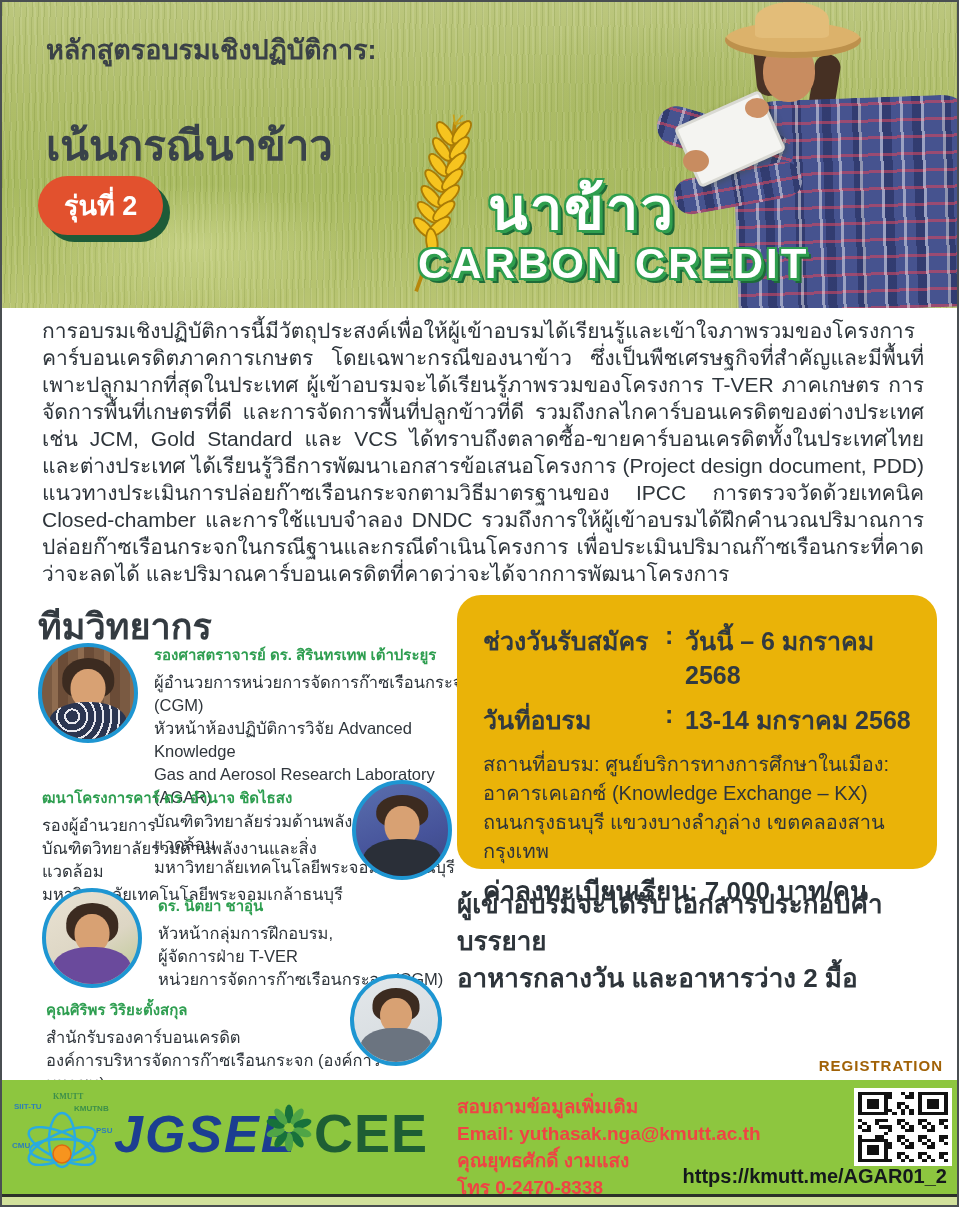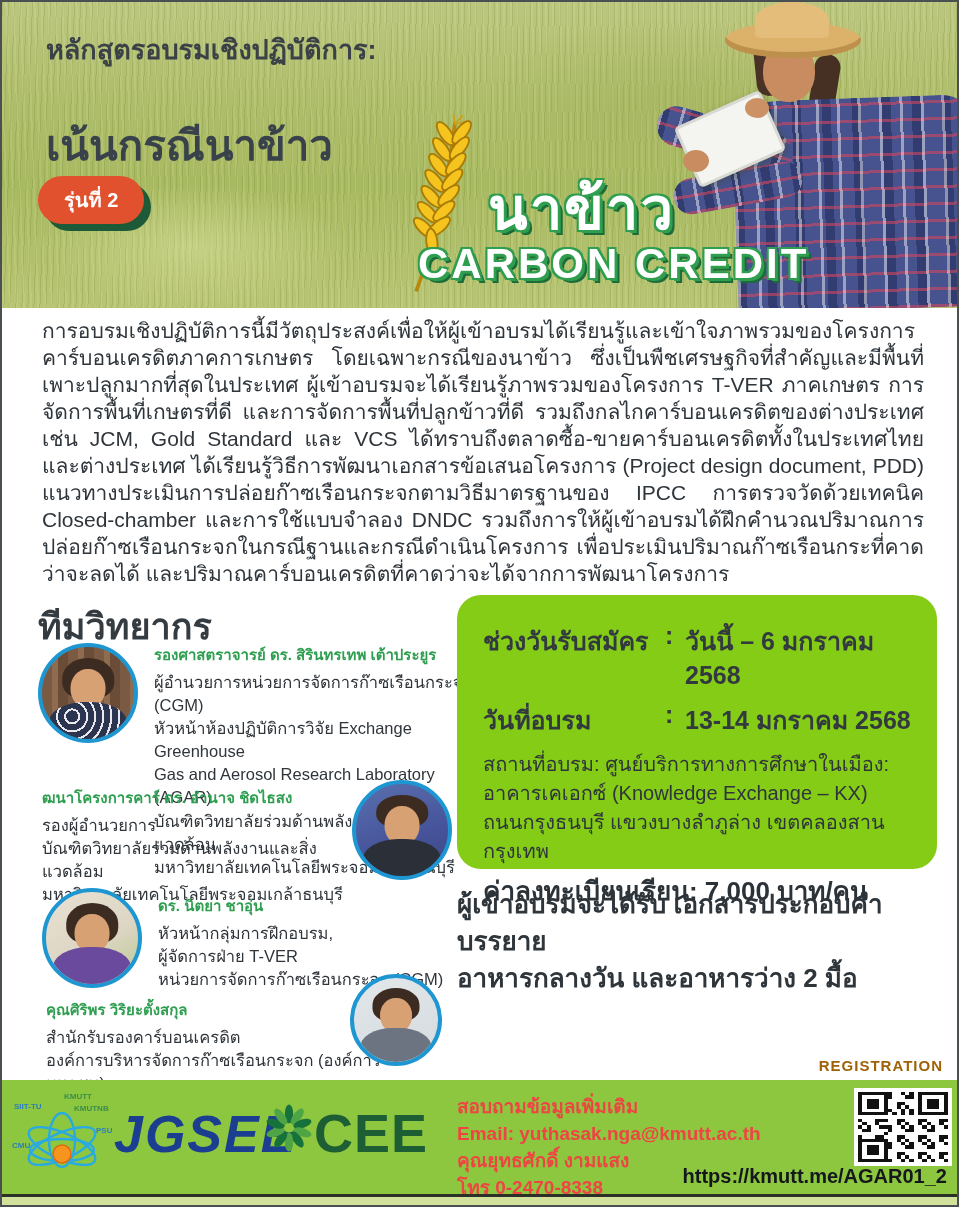--- a/index.html
+++ b/index.html
@@ -22,21 +22,21 @@
     content:""; position:absolute; inset:0;
     background:
       radial-gradient(220px 90px at 20% 80%, rgba(235,240,180,0.35), transparent 70%),
       radial-gradient(260px 110px at 70% 30%, rgba(150,170,80,0.30), transparent 70%);
   }
   .hero-text1 { position:absolute; left:44px; top:26px; font-size:27px; font-weight:600; color:#3a4147; z-index:5;}
   .hero-text2 { position:absolute; left:44px; top:64px; font-size:34px; font-weight:600; color:#3a4147; z-index:5;}
   .hero-text3 { position:absolute; left:44px; top:110px; font-size:42px; font-weight:700; color:#39424a; z-index:5;}
   .badge {
     position:absolute; left:36px; top:174px; z-index:6;
-    background:#e2512e; color:#ffffff; font-size:20px; font-weight:700;
+    background:#e2512e; color:#ffffff; font-size:27px; font-weight:700;
     padding:8px 26px; border-radius:30px;
     box-shadow:7px 7px 0 #1d5b38;
   }
   .hero-thai {
     position:absolute; left:486px; top:160px; z-index:6;
     font-size:58px; font-weight:700; color:#ffffff; letter-spacing:2px;
     text-shadow:-2px -2px 0 #2f9e4e, 2px -2px 0 #2f9e4e, -2px 2px 0 #2f9e4e,
                  3px 3px 0 #2f9e4e, 5px 5px 0 #1d6b38;
   }
   .hero-en {
@@ -88,39 +88,39 @@
   .av3 .av-body { background:#6a4a9c; }
   .av4 { background:linear-gradient(160deg,#e3e7ea 0%, #d4dade 100%); }
   .av4 .av-body { background:#6b7480; }
   .spk-name { font-size:15px; font-weight:700; color:#2e9e50; margin-bottom:4px; }
   .spk-line { font-size:16.5px; line-height:1.4; color:#2f353b; font-weight:500; }
   .spk-text { position:absolute; }
 
   
   .info-box {
     position:absolute; left:455px; top:593px; width:480px; height:274px;
-    background:#84cc16; border-radius:24px; padding:26px 26px 0 26px;
+    background:#eab308; border-radius:24px; padding:26px 26px 0 26px;
   }
   .info-row { display:flex; font-size:25px; font-weight:700; color:#323a40; margin-bottom:10px; }
   .info-row .lbl { width:182px; flex:none; }
   .info-row .sep { width:20px; flex:none; }
   .info-loc { font-size:20px; line-height:1.45; color:#2f353b; font-weight:500; margin-top:10px; }
   .info-fee { font-size:26px; font-weight:700; color:#2b3238; margin-top:4px; }
 
   .benefits { position:absolute; left:455px; top:884px; width:480px; font-size:26px; line-height:1.42; color:#2e353b; font-weight:600; }
 
   
   .reg-label { position:absolute; right:14px; top:1055px; font-size:15px; font-weight:700; letter-spacing:1px; color:#a16207; }
   .footer { position:absolute; left:0; top:1078px; width:100%; height:114px; background:#8dc63f; }
   .footer-line { position:absolute; left:0; top:1192px; width:100%; height:3px; background:#2c3128; }
   .footer-strip { position:absolute; left:0; top:1195px; width:100%; height:12px; background:#d2e19c; }
 
   .jgsee-logo { position:absolute; left:10px; top:10px; width:100px; height:94px; }
   .logo-lbl { position:absolute; font-size:8px; font-weight:700; }
-  .lbl-kmutt  { left:52px; top:2px;  color:#3c8f4a; }
+  .lbl-kmutt  { left:41px; top:2px;  color:#3c8f4a;font-family:Liberation Serif, serif; }
   .lbl-siittu { left:2px;  top:12px; color:#2e7fb8; }
   .lbl-kmutnb { left:62px; top:14px; color:#3c8f4a; }
   .lbl-cmu    { left:0px;  top:51px; color:#2e7fb8; }
   .lbl-psu    { left:84px; top:36px; color:#2e7fb8; }
   .jgsee-text { position:absolute; left:112px; top:24px; font-size:52px; font-weight:700; font-style:italic; color:#1c3e91; letter-spacing:2px; }
   .cee-wheel { position:absolute; left:262px; top:22px; }
   .cee-text { position:absolute; left:312px; top:22px; font-size:54px; font-weight:700; color:#1e5e34; letter-spacing:1px; }
 
   .contact { position:absolute; left:455px; top:1092px; font-size:19px; line-height:1.42; color:#ef4444; font-weight:600; }
   .qr-box { position:absolute; left:852px; top:1086px; width:98px; height:78px; background:#ffffff; padding:4px; }
@@ -182,21 +182,21 @@
   <div class="spk-heading">ทีมวิทยากร</div>
 
   <div class="avatar av1" style="left:36px; top:641px; width:100px; height:100px;">
     <div class="av-hair"></div>
     <div class="av-face2"></div>
     <div class="av-body"></div>
   </div>
   <div class="spk-text" style="left:152px; top:641px; width:320px;">
     <div class="spk-name">รองศาสตราจารย์ ดร. สิรินทรเทพ เต้าประยูร</div>
     <div class="spk-line">ผู้อำนวยการหน่วยการจัดการก๊าซเรือนกระจก (CGM)</div>
-    <div class="spk-line">หัวหน้าห้องปฏิบัติการวิจัย Exchange Greenhouse</div>
+    <div class="spk-line">หัวหน้าห้องปฏิบัติการวิจัย Advanced Knowledge</div>
     <div class="spk-line">Gas and Aerosol Research Laboratory (AGAR)</div>
     <div class="spk-line">บัณฑิตวิทยาลัยร่วมด้านพลังงานและสิ่งแวดล้อม</div>
     <div class="spk-line">มหาวิทยาลัยเทคโนโลยีพระจอมเกล้าธนบุรี</div>
   </div>
 
   <div class="spk-text" style="left:40px; top:784px; width:310px;">
     <div class="spk-name">ฒนาโครงการคาร์ ดร. อำนาจ ชิดไธสง</div>
     <div class="spk-line">รองผู้อำนวยการ</div>
     <div class="spk-line">บัณฑิตวิทยาลัยร่วมด้านพลังงานและสิ่งแวดล้อม</div>
     <div class="spk-line">มหาวิทยาลัยเทคโนโลยีพระจอมเกล้าธนบุรี</div>

